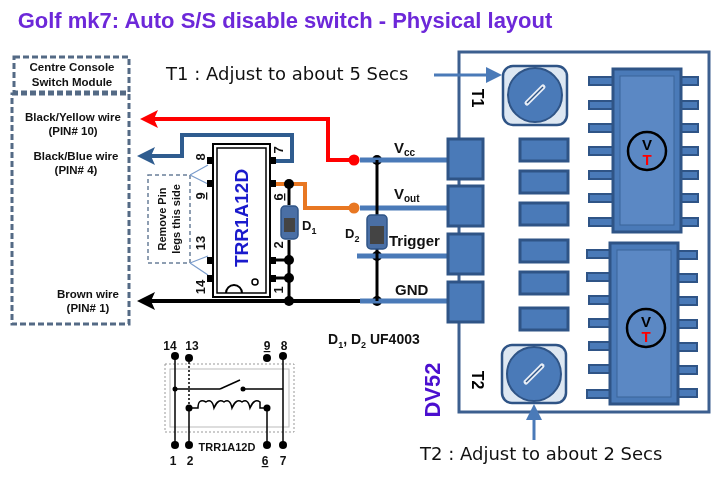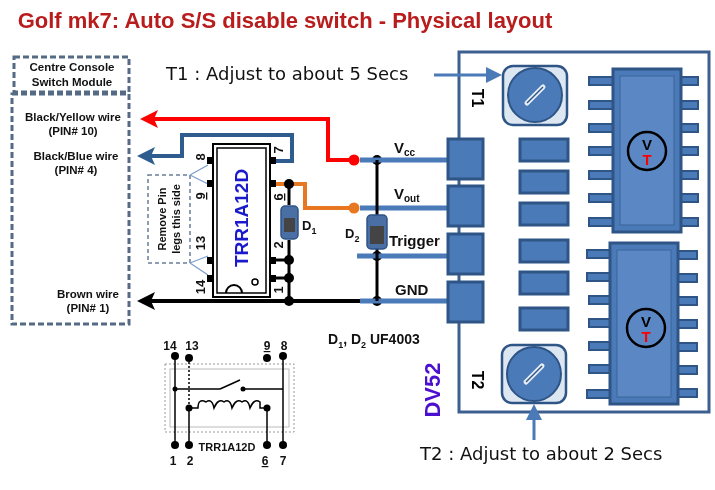--- a/index.html
+++ b/index.html
@@ -1,17 +1,17 @@
 <!DOCTYPE html>
 <html><head>
 <meta charset="utf-8">
 <style>
   html, body { margin:0; padding:0; background:#ffffff; }
   body { width:715px; height:490px; position:relative; overflow:hidden; font-family:"Liberation Sans", sans-serif; }
-  #title { position:absolute; left:0; top:8px; width:570px; text-align:center; font-family:"Liberation Sans", sans-serif; font-weight:bold; font-size:22px; color:#b91c1c; }
+  #title { position:absolute; left:0; top:8px; width:570px; text-align:center; font-family:"Liberation Sans", sans-serif; font-weight:bold; font-size:22px; color:#6d28d9; }
   svg { position:absolute; left:0; top:0; }
   .lbl { font-family:"Liberation Sans", sans-serif; }
   .callout { font-family:"DejaVu Sans", sans-serif; font-size:18px; fill:#111; }
 </style>
 </head>
 <body>
 
 <div id="title">Golf mk7: Auto S/S disable switch - Physical layout</div>
 
 <svg width="715" height="490" viewBox="0 0 715 490">

